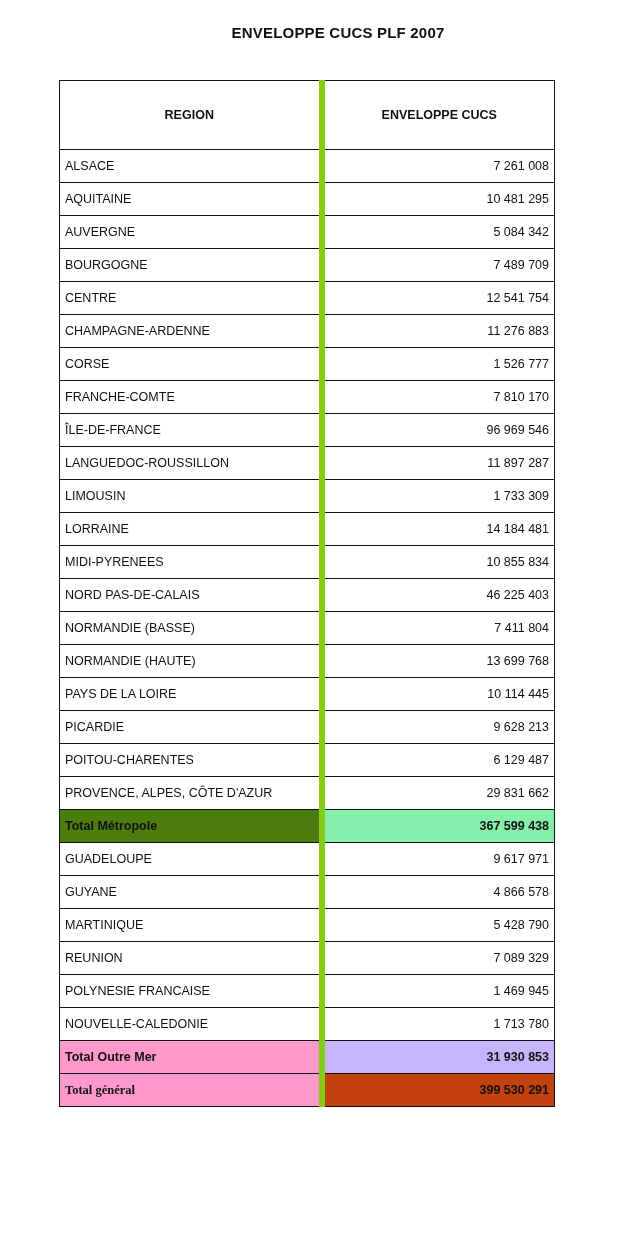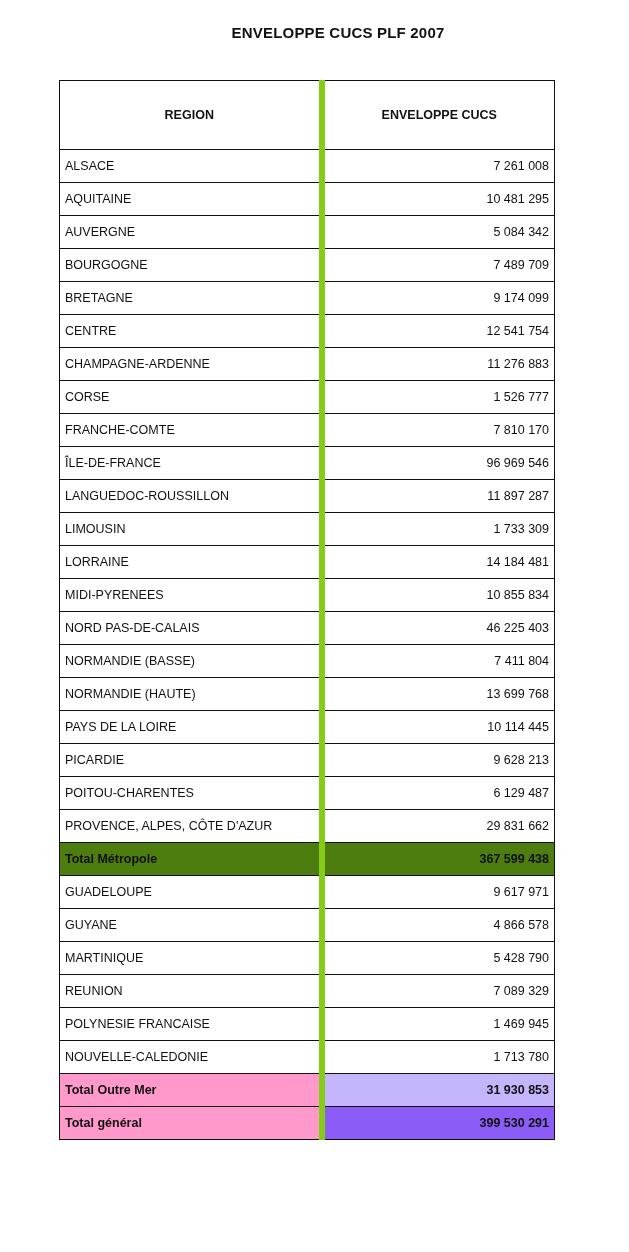--- a/index.html
+++ b/index.html
@@ -44,24 +44,20 @@
         <td class="region mid">AQUITAINE</td>
         <td class="value">10 481 295</td>
       </tr>
       <tr>
         <td class="region mid">AUVERGNE</td>
         <td class="value">5 084 342</td>
       </tr>
       <tr>
         <td class="region mid">BOURGOGNE</td>
         <td class="value">7 489 709</td>
-      </tr>
-      <tr>
-        <td class="region mid">BRETAGNE</td>
-        <td class="value">9 174 099</td>
       </tr>
       <tr>
         <td class="region mid">CENTRE</td>
         <td class="value">12 541 754</td>
       </tr>
       <tr>
         <td class="region mid">CHAMPAGNE-ARDENNE</td>
         <td class="value">11 276 883</td>
       </tr>
       <tr>
@@ -115,21 +111,21 @@
       <tr>
         <td class="region mid">POITOU-CHARENTES</td>
         <td class="value">6 129 487</td>
       </tr>
       <tr>
         <td class="region mid">PROVENCE, ALPES, CÔTE D'AZUR</td>
         <td class="value">29 831 662</td>
       </tr>
       <tr class="total">
         <td class="region mid" style="background: #4d7c0f;">Total Métropole</td>
-        <td class="value" style="background: #4d7c0f;">367 599 438</td>
+        <td class="value" style="background: #86efac;">367 599 438</td>
       </tr>
       <tr>
         <td class="region mid">GUADELOUPE</td>
         <td class="value">9 617 971</td>
       </tr>
       <tr>
         <td class="region mid">GUYANE</td>
         <td class="value">4 866 578</td>
       </tr>
       <tr>
@@ -146,17 +142,17 @@
       </tr>
       <tr>
         <td class="region mid">NOUVELLE-CALEDONIE</td>
         <td class="value">1 713 780</td>
       </tr>
       <tr class="total">
         <td class="region mid" style="background: rgb(255, 153, 204);">Total Outre Mer</td>
         <td class="value" style="background: #c4b5fd;">31 930 853</td>
       </tr>
       <tr class="total">
-        <td class="region mid" style="background: rgb(255, 153, 204);">Total général</td>
-        <td class="value" style="background: #8b5cf6;">399 530 291</td>
+        <td class="region mid" style="background: rgb(255, 153, 204); font-family: Liberation Serif, serif;">Total général</td>
+        <td class="value" style="background: #c2410c;">399 530 291</td>
       </tr>
     </tbody>
 </table>
 
 </body></html>

